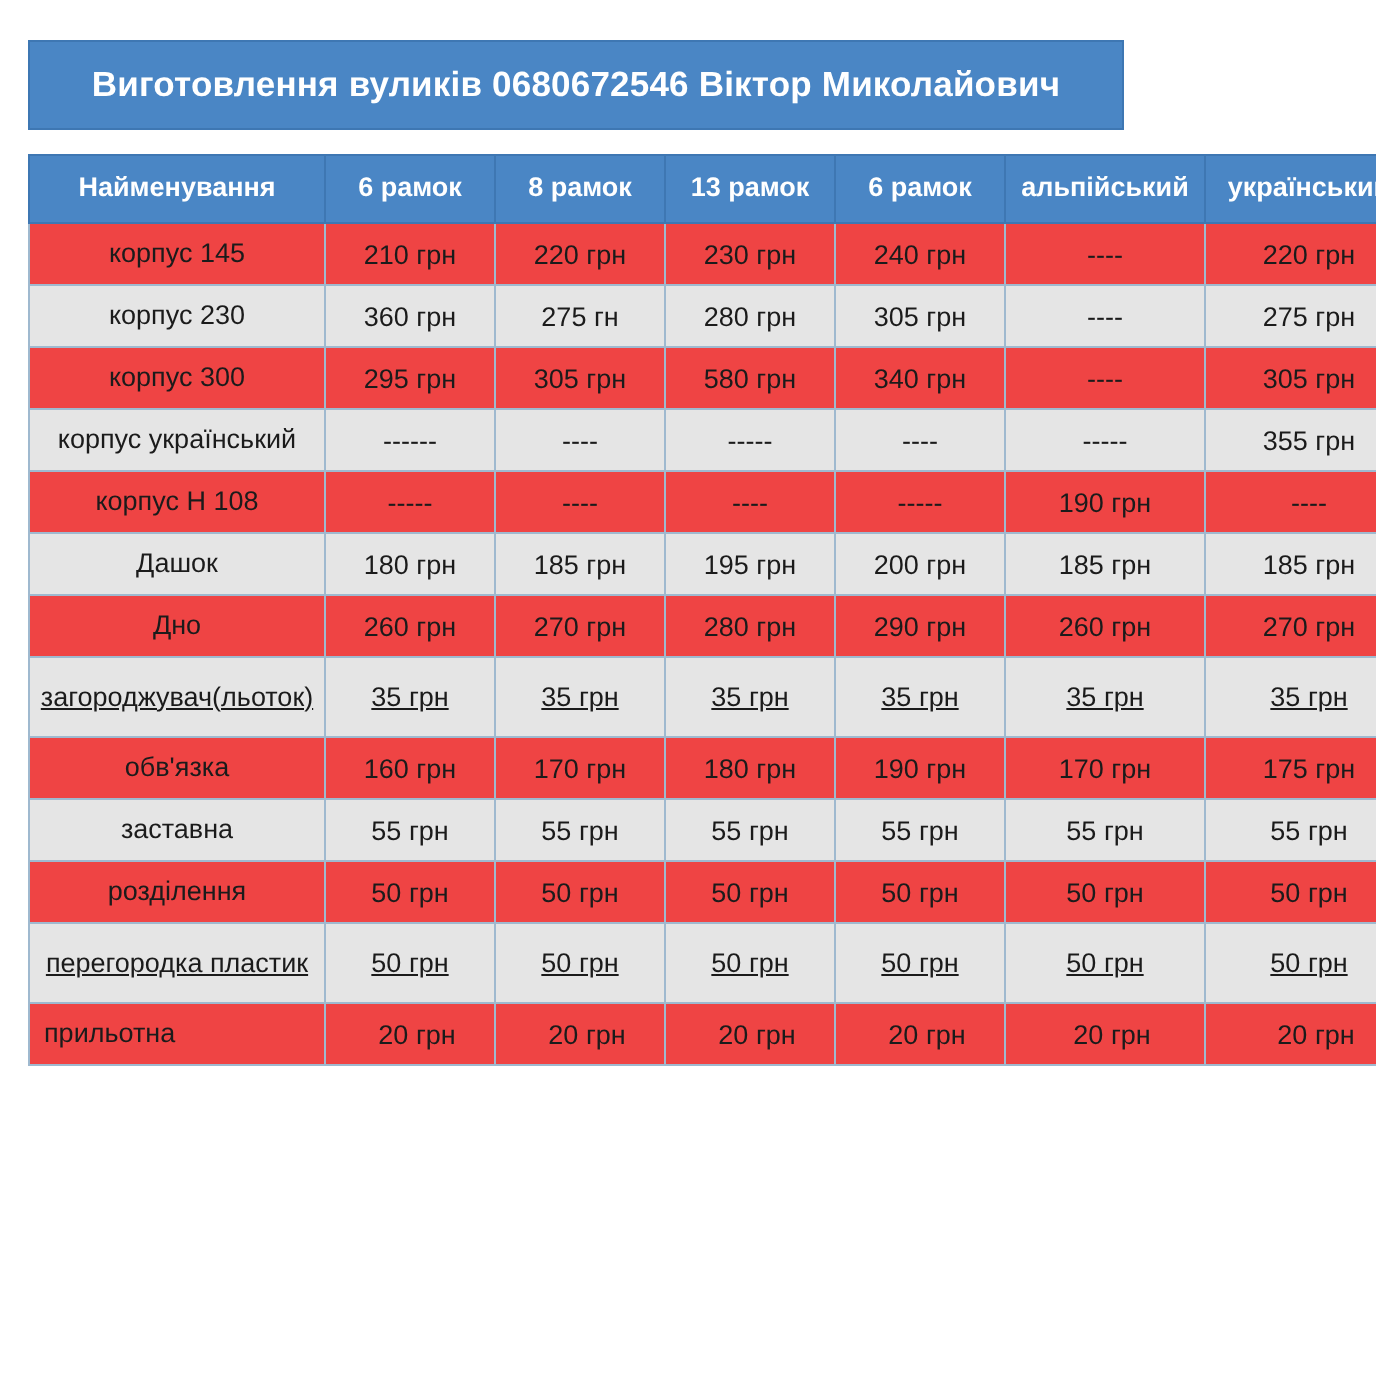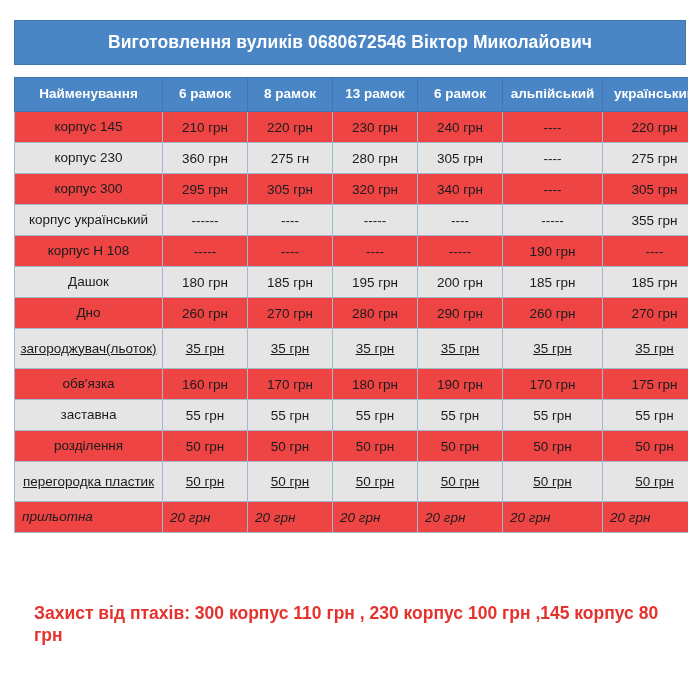--- a/index.html
+++ b/index.html
@@ -16,21 +16,21 @@
   .sheet {
     position: relative;
     width: 688px;
     height: 699px;
     box-sizing: border-box;
   }
   .title-bar {
     position: absolute;
     left: 14px;
     top: 20px;
-    width: 672px;
+    width: 548px;
     height: 45px;
     background: #4a86c5;
     border: 1px solid #3e77b3;
     display: flex;
     align-items: center;
     justify-content: center;
     box-sizing: border-box;
   }
   .title-bar .title-text {
     color: #ffffff;
@@ -78,28 +78,27 @@
   tbody tr.row-green td { background: #e5e5e5; }
 
   tbody td.name-cell {
     font-size: 13.5px;
     line-height: 1.03;
     padding: 0 3px;
   }
   tbody tr.tall td { height: 40px; text-decoration: underline; }
   tbody tr.last td {
     border-bottom: 1px solid #9fb9cf;
-    font-style: italic;
   }
   tbody tr.last td.name-cell {
     text-align: left;
     padding-left: 7px;
   }
   tbody tr.last td.val-cell {
-    text-align: left;
+    text-align: center;
     padding-left: 7px;
   }
   .footnote {
     position: absolute;
     left: 34px;
     top: 602px;
     width: 630px;
     color: #e5322d;
     font-size: 17.5px;
     font-weight: bold;
@@ -152,21 +151,21 @@
         <td class="val-cell">275 гн</td>
         <td class="val-cell">280 грн</td>
         <td class="val-cell">305 грн</td>
         <td class="val-cell">----</td>
         <td class="val-cell">275 грн</td>
       </tr>
       <tr class="row-white">
         <td class="name-cell">корпус 300</td>
         <td class="val-cell">295 грн</td>
         <td class="val-cell">305 грн</td>
-        <td class="val-cell">320 грн</td>
+        <td class="val-cell">580 грн</td>
         <td class="val-cell">340 грн</td>
         <td class="val-cell">----</td>
         <td class="val-cell">305 грн</td>
       </tr>
       <tr class="row-green">
         <td class="name-cell">корпус український</td>
         <td class="val-cell">------</td>
         <td class="val-cell">----</td>
         <td class="val-cell">-----</td>
         <td class="val-cell">----</td>
@@ -250,15 +249,14 @@
         <td class="val-cell">20 грн</td>
         <td class="val-cell">20 грн</td>
         <td class="val-cell">20 грн</td>
         <td class="val-cell">20 грн</td>
         <td class="val-cell">20 грн</td>
         <td class="val-cell">20 грн</td>
       </tr>
     </tbody>
   </table>
 
-  <div class="footnote">Захист від птахів:  300 корпус 110 грн , 230 корпус 100 грн ,145 корпус 80 грн</div>
 
 </div>
 
 </body></html>

